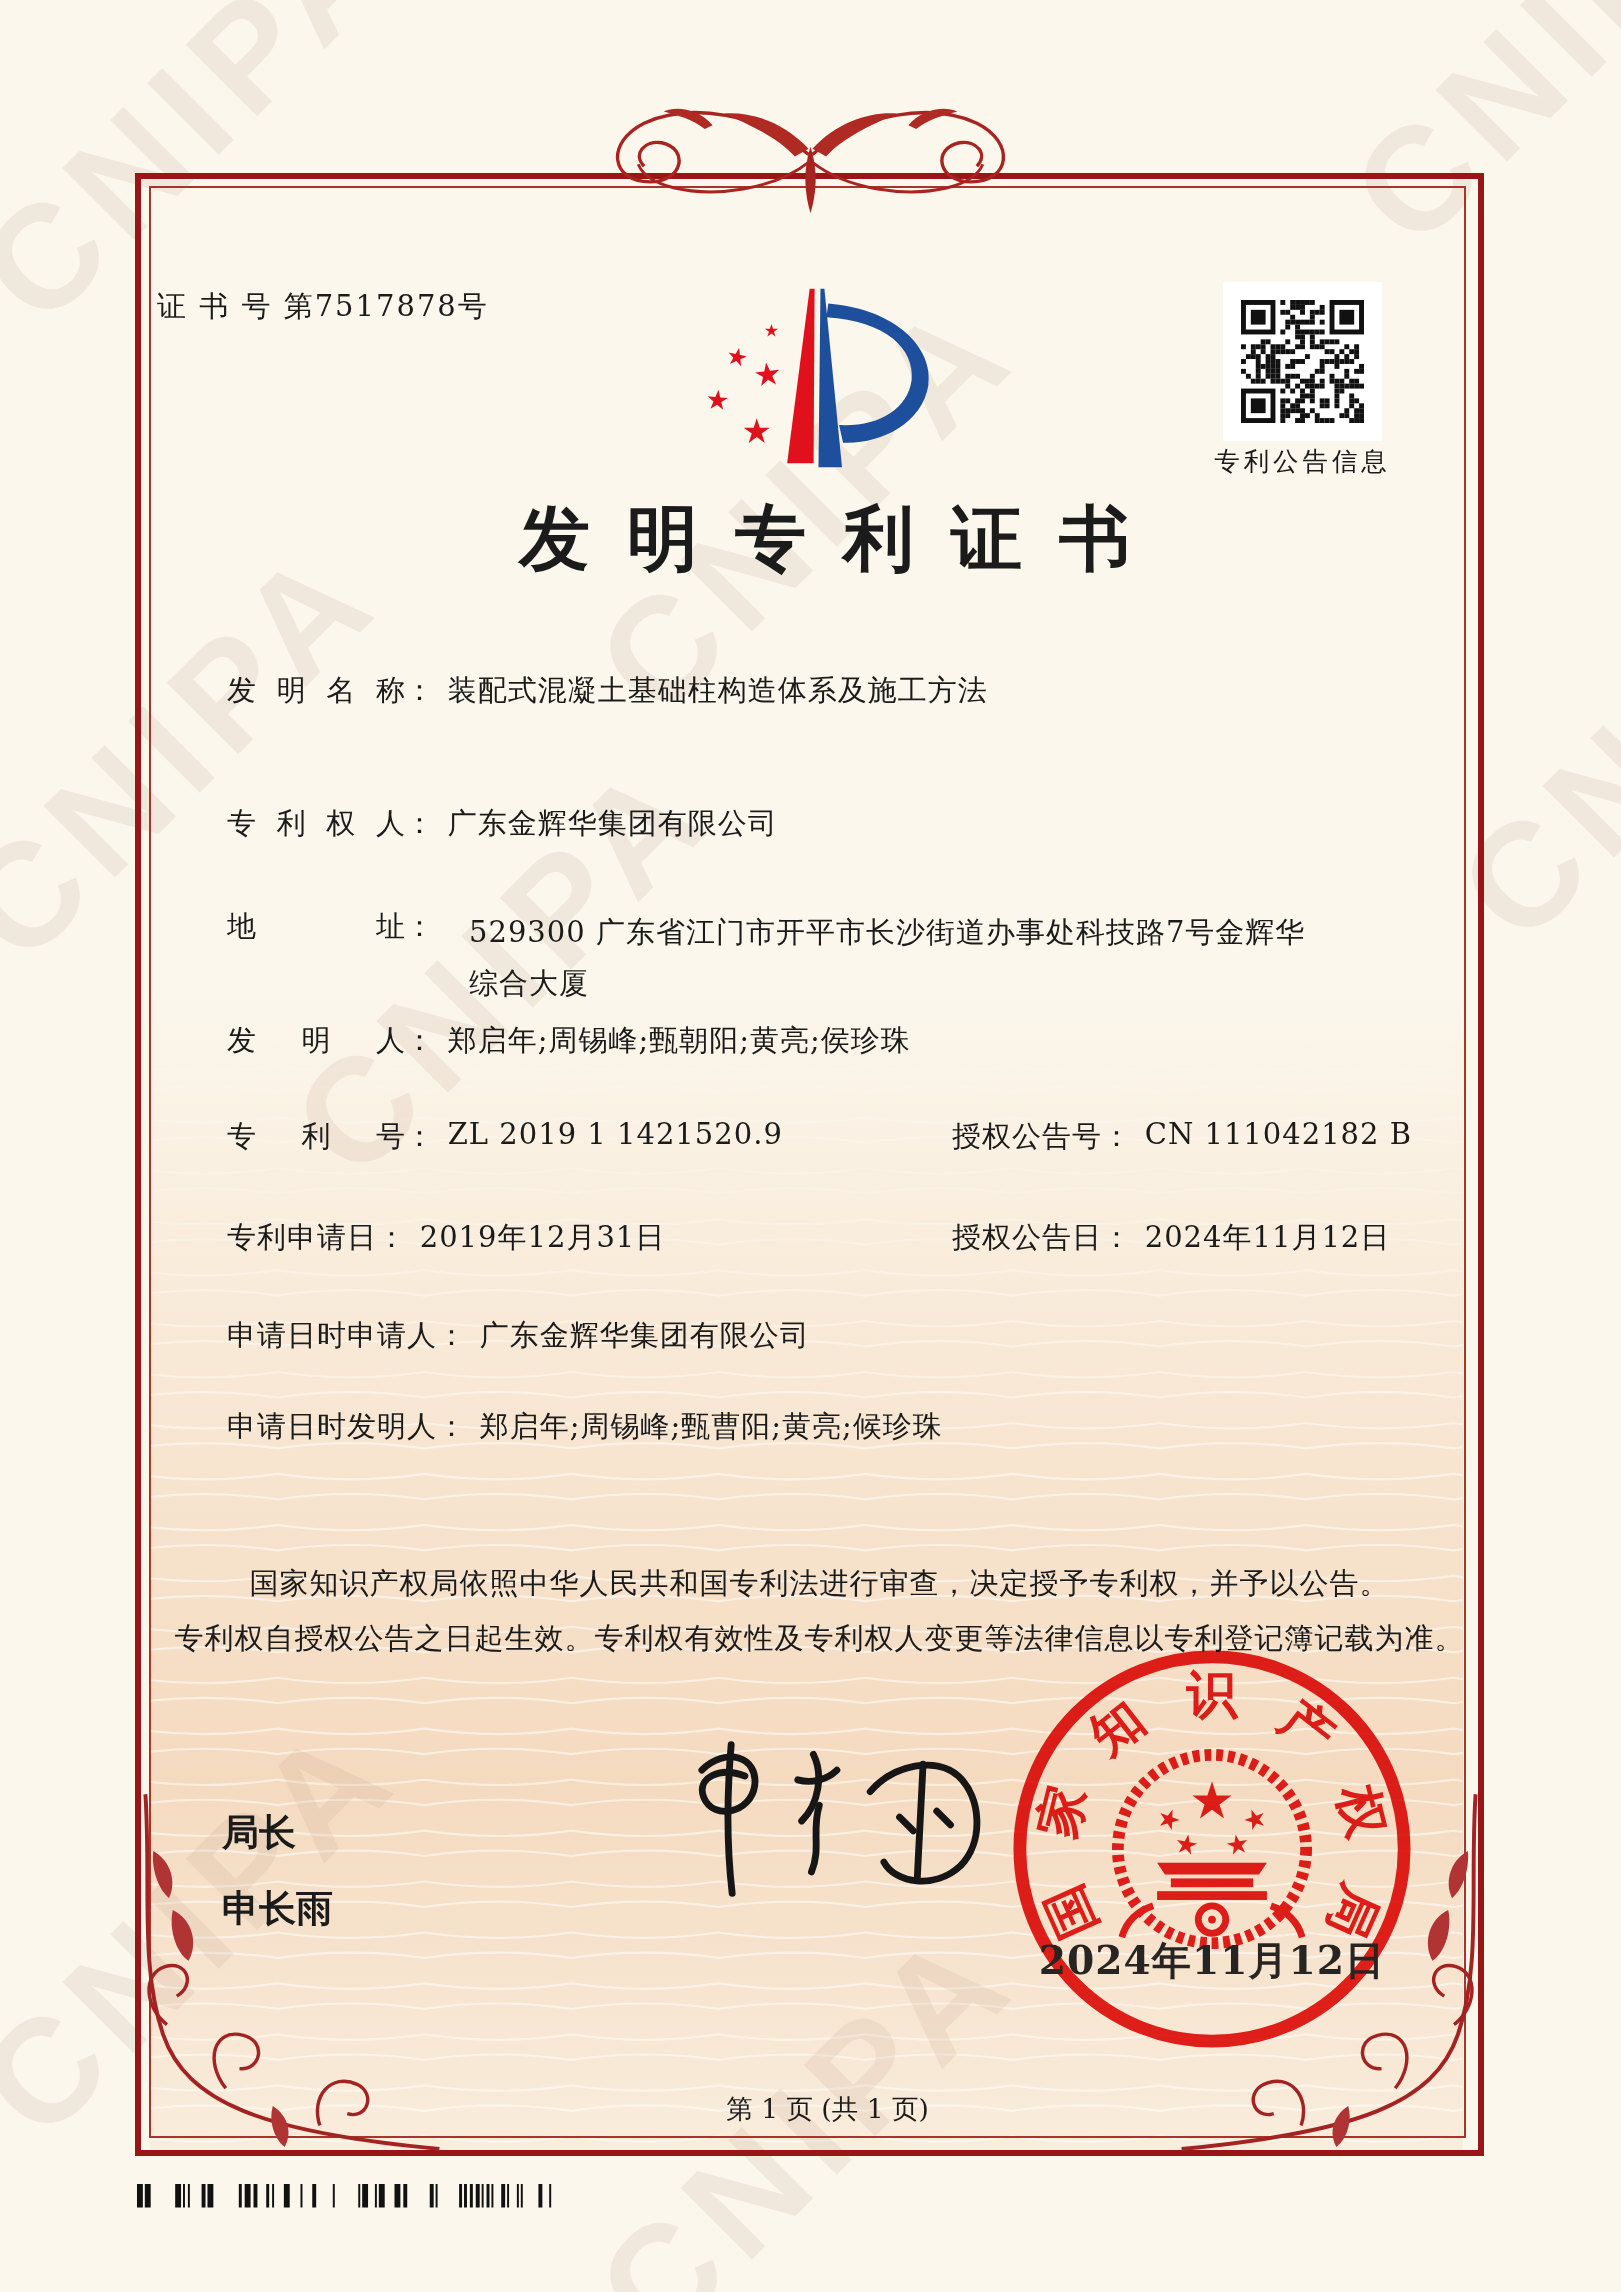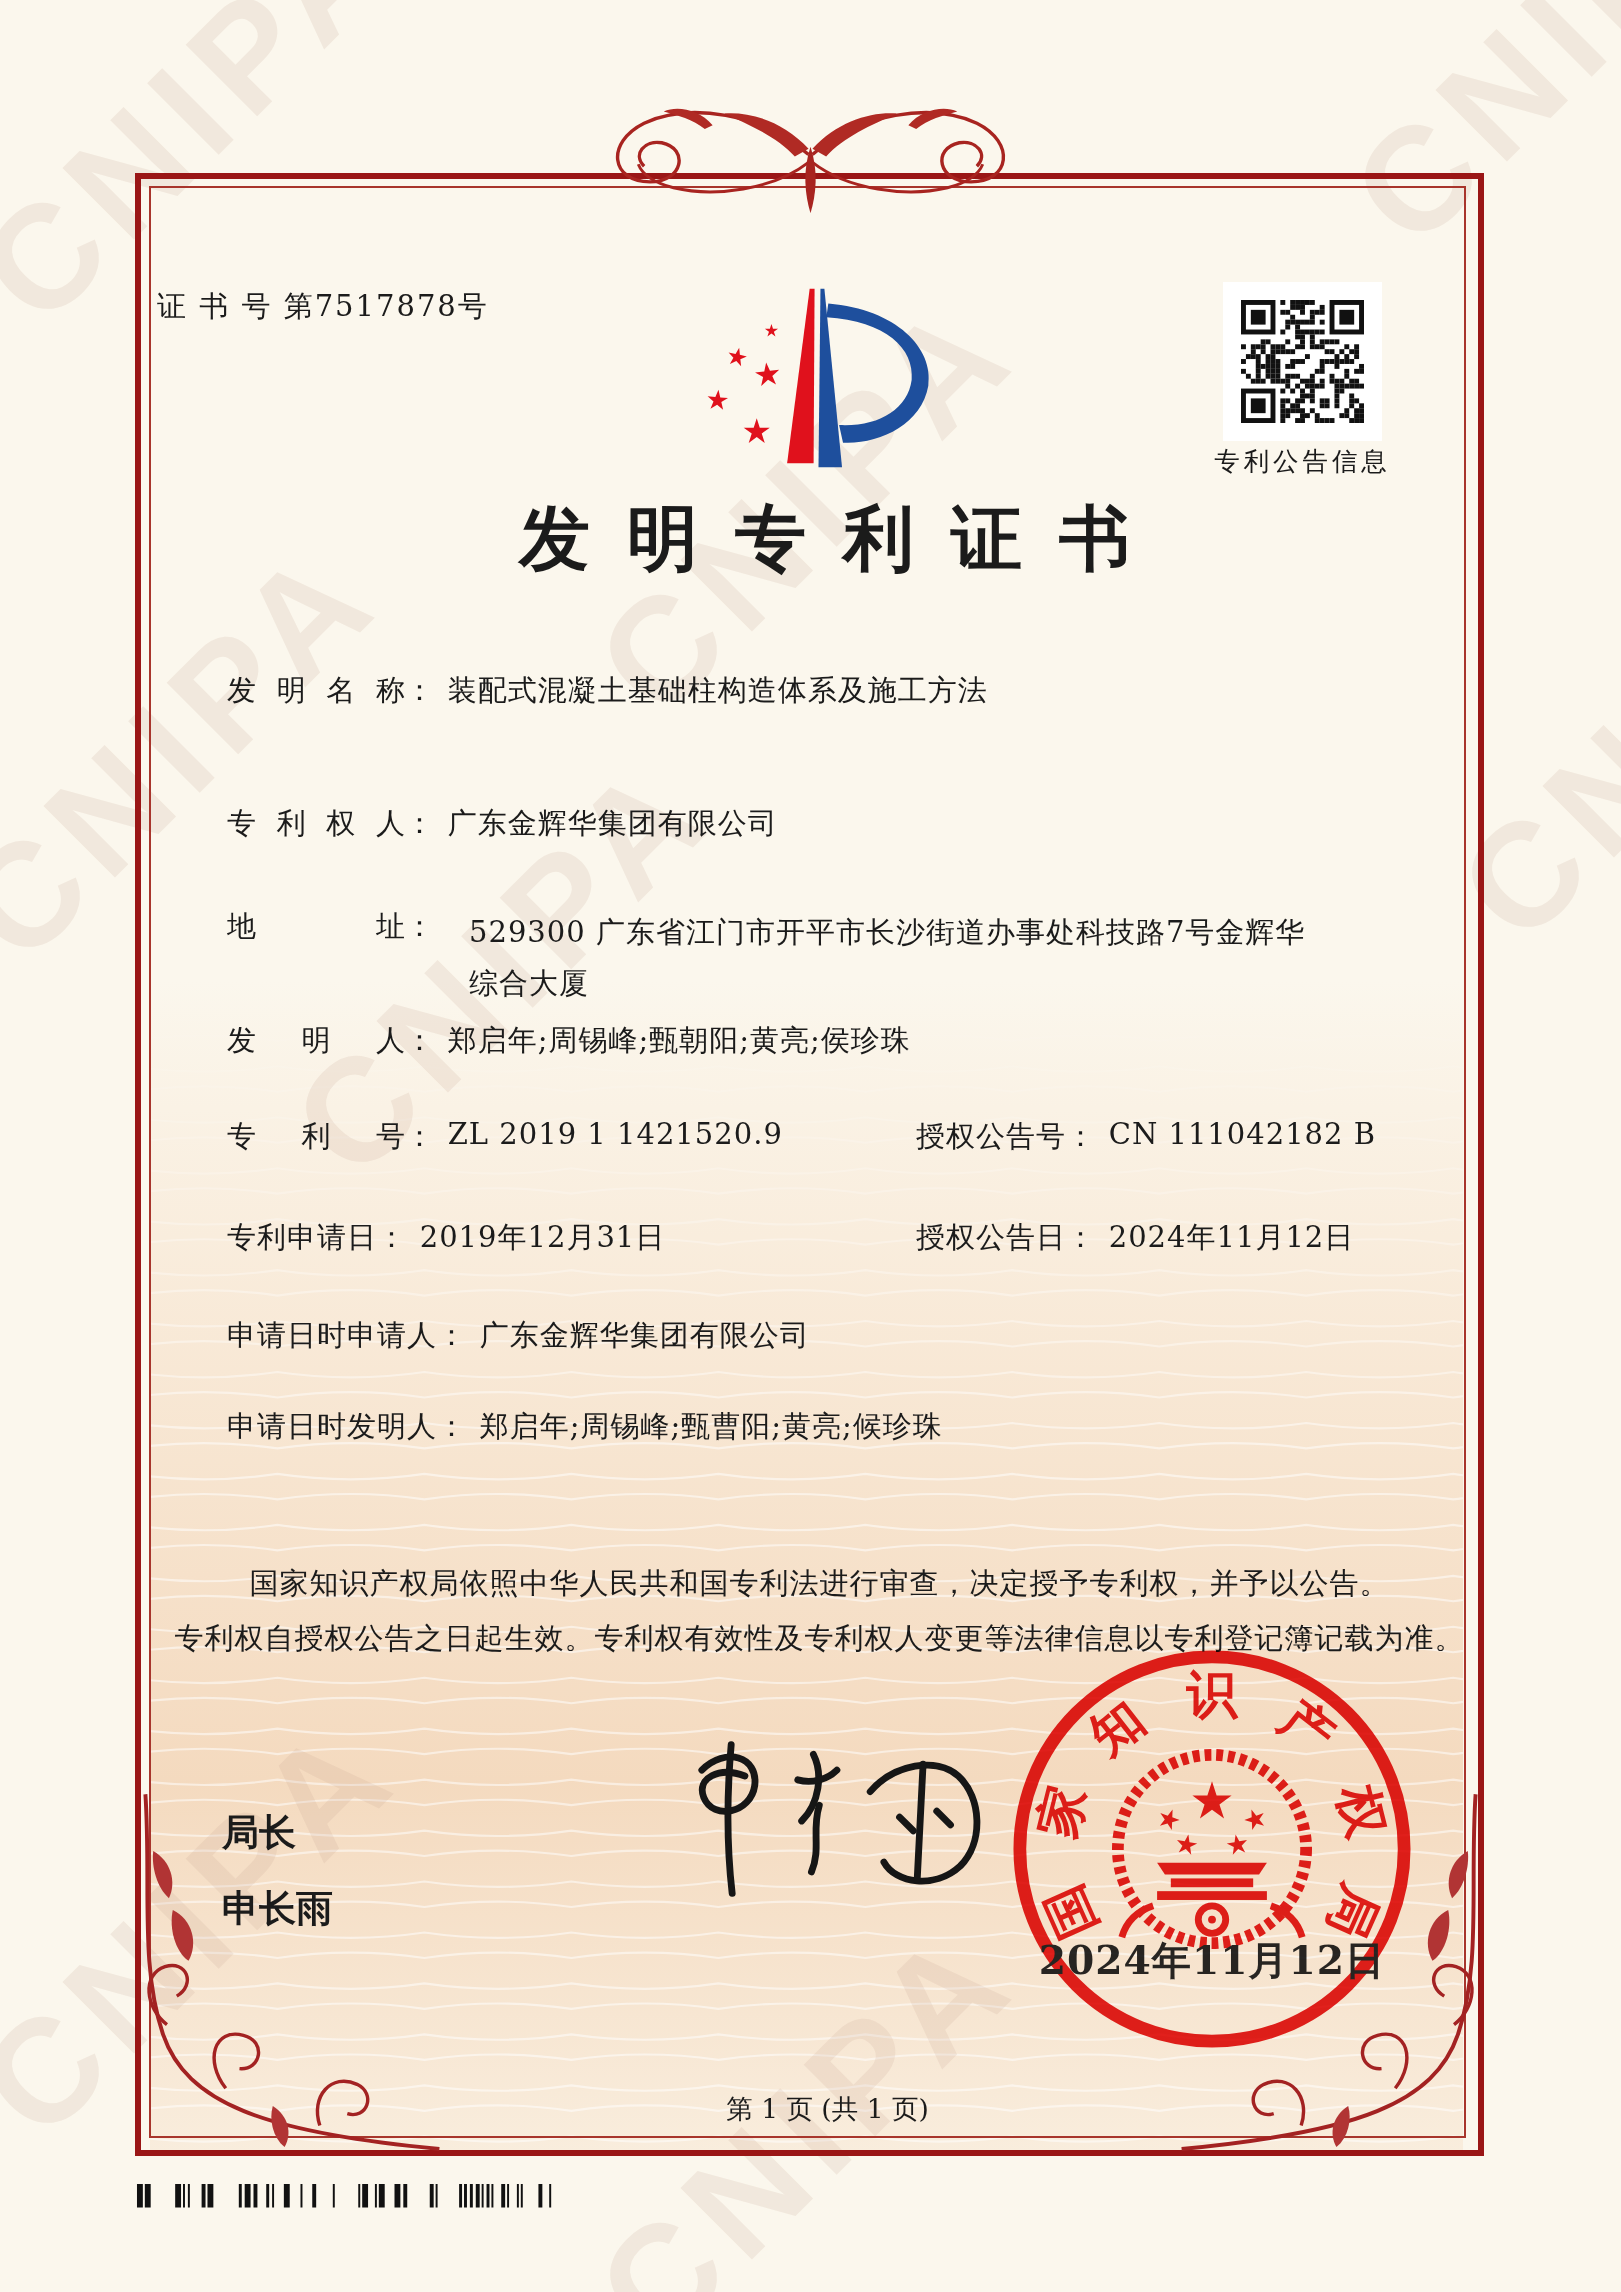--- a/index.html
+++ b/index.html
@@ -33,21 +33,21 @@
   .cert-no{position:absolute;left:157px;top:287px;font-size:29px;letter-spacing:2px;z-index:4;}
   .logo{position:absolute;left:686px;top:276px;z-index:4;}
   .qr-box{position:absolute;left:1223px;top:282px;width:159px;height:159px;background:#ffffff;z-index:4;
     display:flex;align-items:center;justify-content:center;}
   .qr-label{position:absolute;left:1184px;top:444px;width:237px;text-align:center;
     font-size:25.5px;letter-spacing:3.9px;z-index:4;}
   .title{position:absolute;left:0;top:478px;width:100%;text-align:center;
     font-size:71px;font-weight:700;letter-spacing:37px;text-indent:37px;z-index:4;}
   
   .row{position:absolute;left:227px;font-size:29px;z-index:4;display:flex;align-items:flex-start;}
-  .row2{position:absolute;left:916px;font-size:29px;z-index:4;display:flex;align-items:flex-start;}
+  .row2{position:absolute;left:952px;font-size:29px;z-index:4;display:flex;align-items:flex-start;}
   .lbl{display:inline-block;width:178px;text-align:justify;text-align-last:justify;}
   .lbl.auto{width:auto;text-align:left;text-align-last:auto;letter-spacing:1px;}
   .colon{display:inline-block;}
   .val{display:inline-block;margin-left:13.7px;letter-spacing:1px;}
   .val.wide{width:863px;line-height:1.75;margin-left:35px;}
   
   .stmt{position:absolute;left:150px;width:1321px;text-align:center;font-size:29px;
     letter-spacing:1px;z-index:4;margin-left:9px;}
   
   .director{position:absolute;left:188px;z-index:4;

